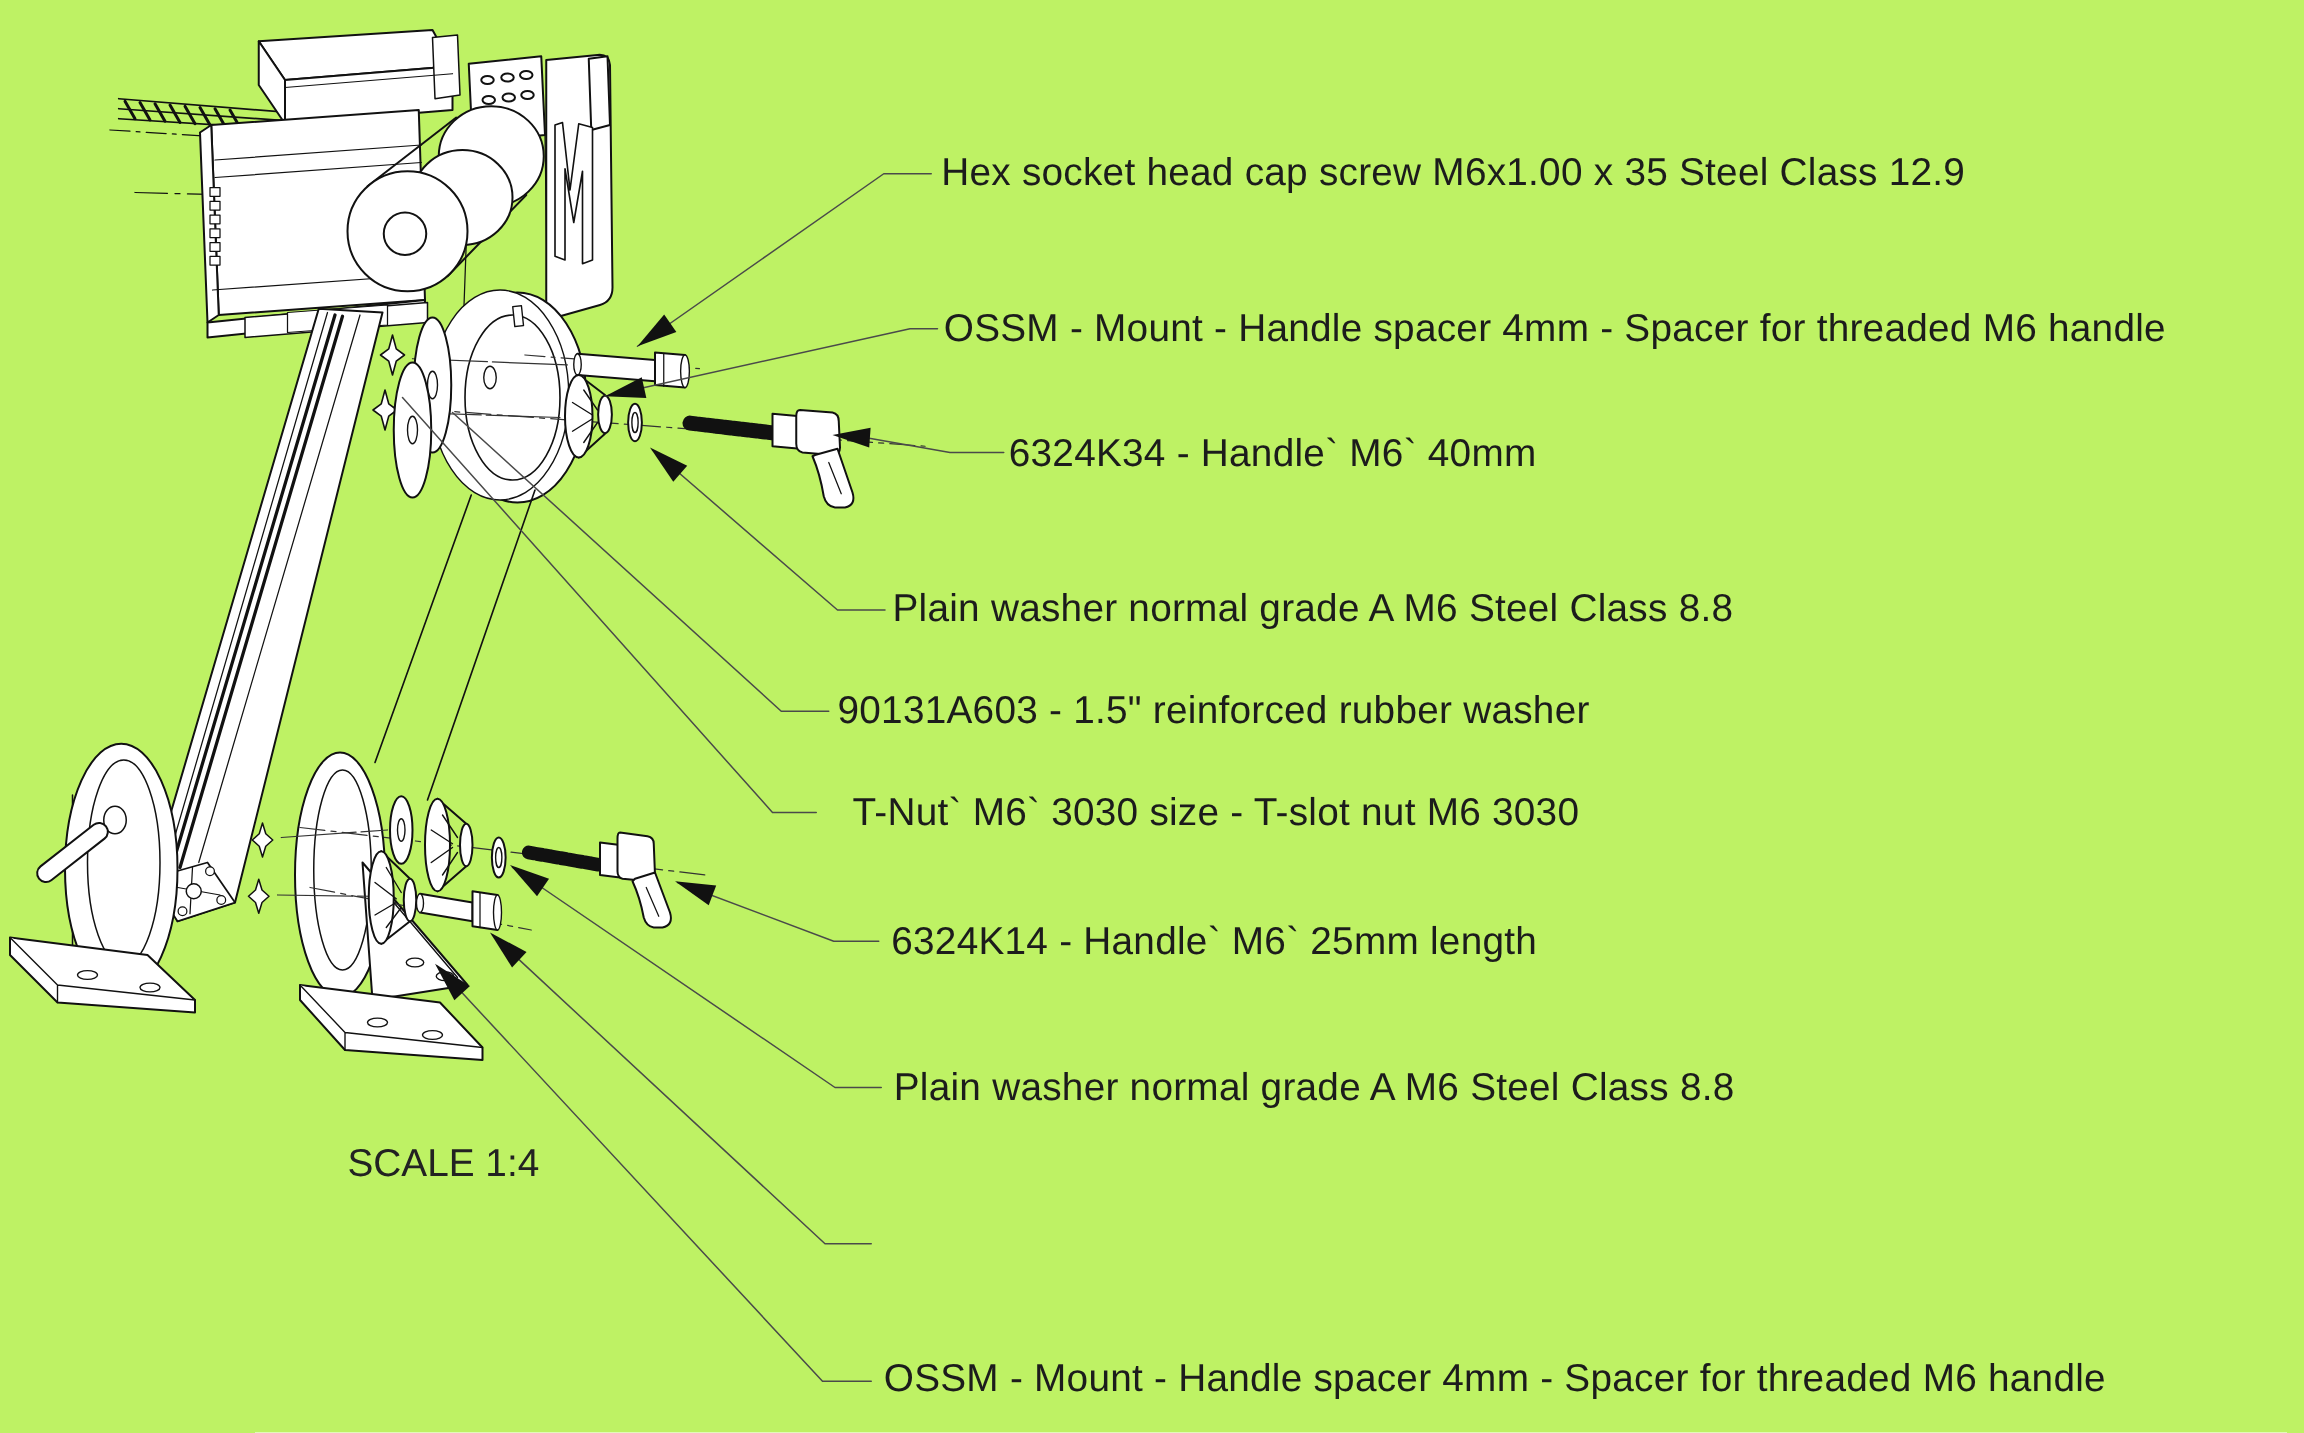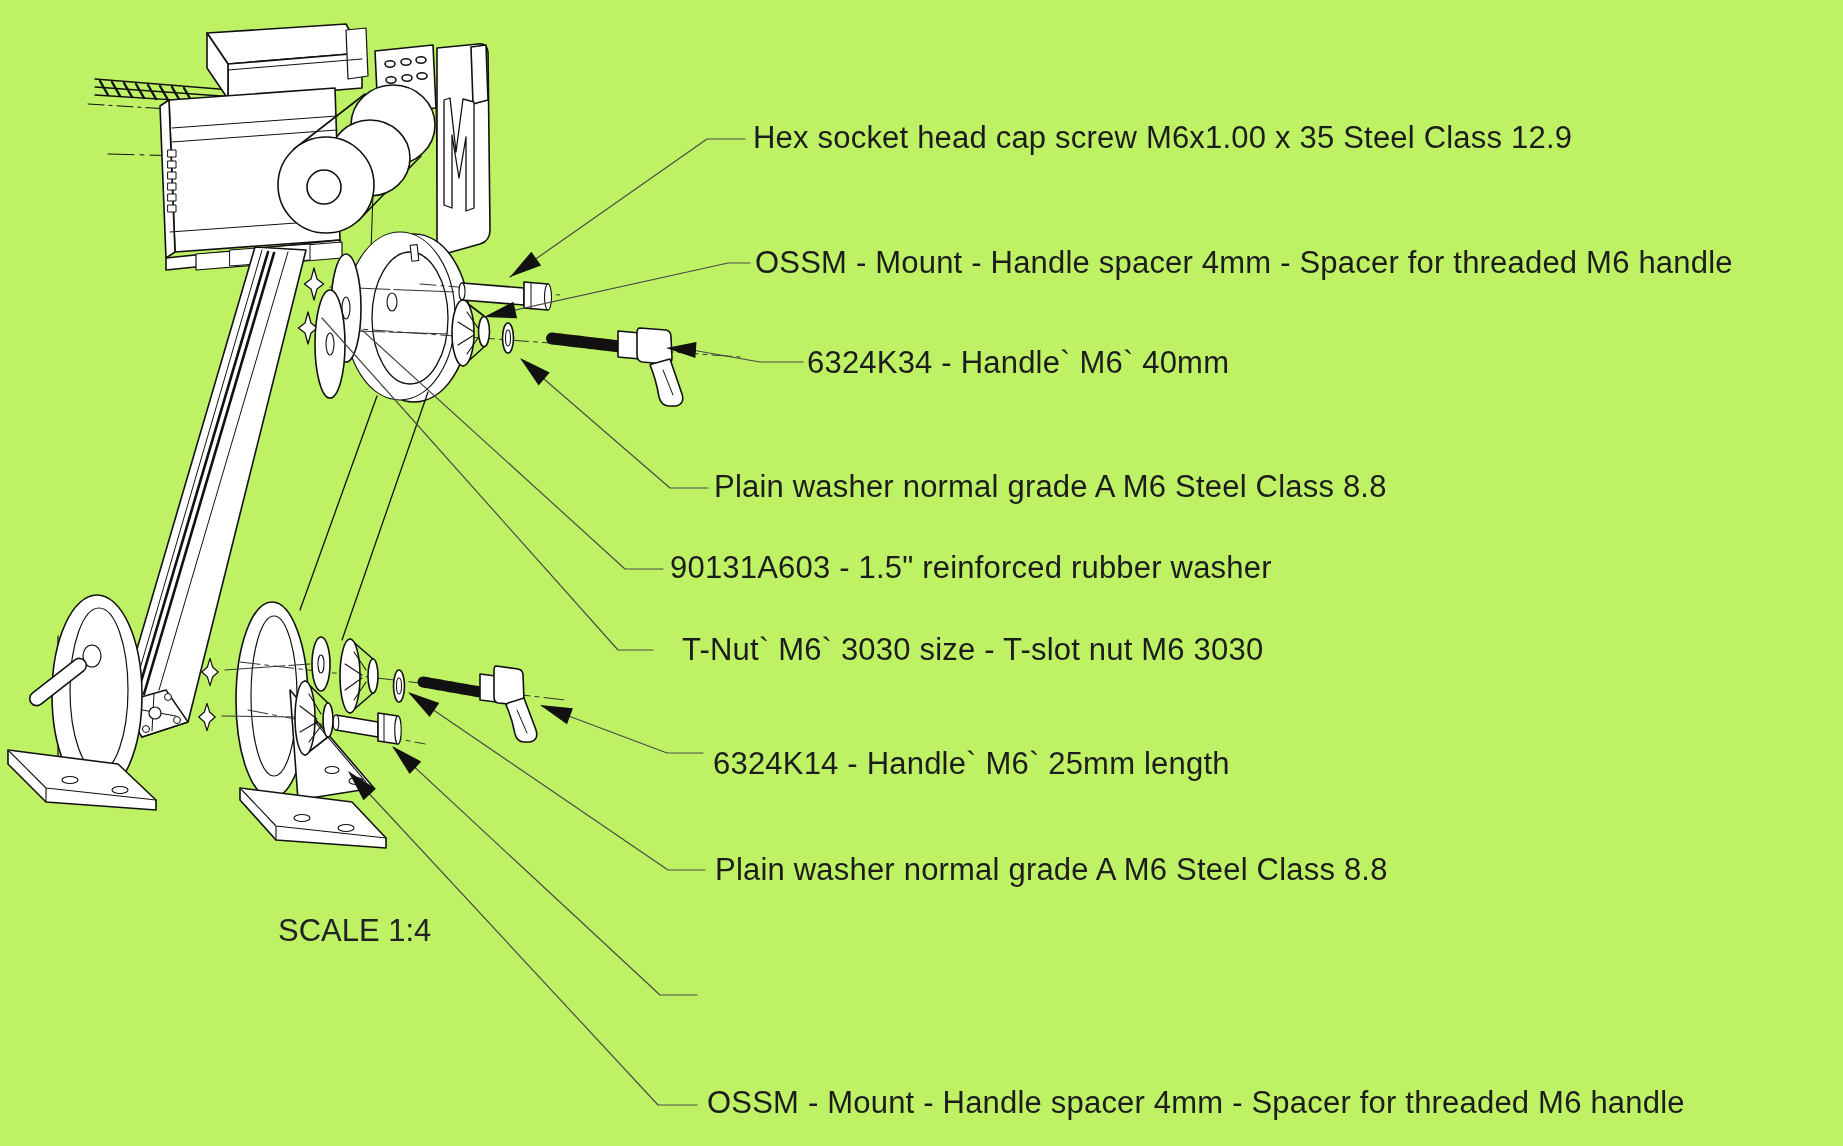--- a/index.html
+++ b/index.html
@@ -265,19 +265,19 @@
       <path d="M0,0 L-32,-8.5 L-32,8.5 Z" transform="translate(348,771) rotate(227.2)"></path>
     </g>
   </svg>
 
   <div class="callout" style="left:753px;top:119px;">Hex socket head cap screw M6x1.00 x 35 Steel Class 12.9</div>
   <div class="callout" style="left:755px;top:244px;">OSSM - Mount - Handle spacer 4mm - Spacer for threaded M6 handle</div>
   <div class="callout" style="left:807px;top:344px;">6324K34 - Handle` M6` 40mm</div>
   <div class="callout" style="left:714px;top:468px;">Plain washer normal grade A M6 Steel Class 8.8</div>
   <div class="callout" style="left:670px;top:549px;">90131A603 - 1.5" reinforced rubber washer</div>
   <div class="callout" style="left:682px;top:631px;">T-Nut` M6` 3030 size - T-slot nut M6 3030</div>
-  <div class="callout" style="left:713px;top:734px;margin-top:11px;">6324K14 - Handle` M6` 25mm length</div>
+  <div class="callout" style="left:713px;top:734px;">6324K14 - Handle` M6` 25mm length</div>
   <div class="callout" style="left:715px;top:851px;">Plain washer normal grade A M6 Steel Class 8.8</div>
   <div class="callout" style="left:707px;top:1084px;">OSSM - Mount - Handle spacer 4mm - Spacer for threaded M6 handle</div>
 
   <div class="scale-note" style="left:262px;top:912px;margin-left:16px;">SCALE 1:4</div>
 
 </div>
 
 </body></html>

